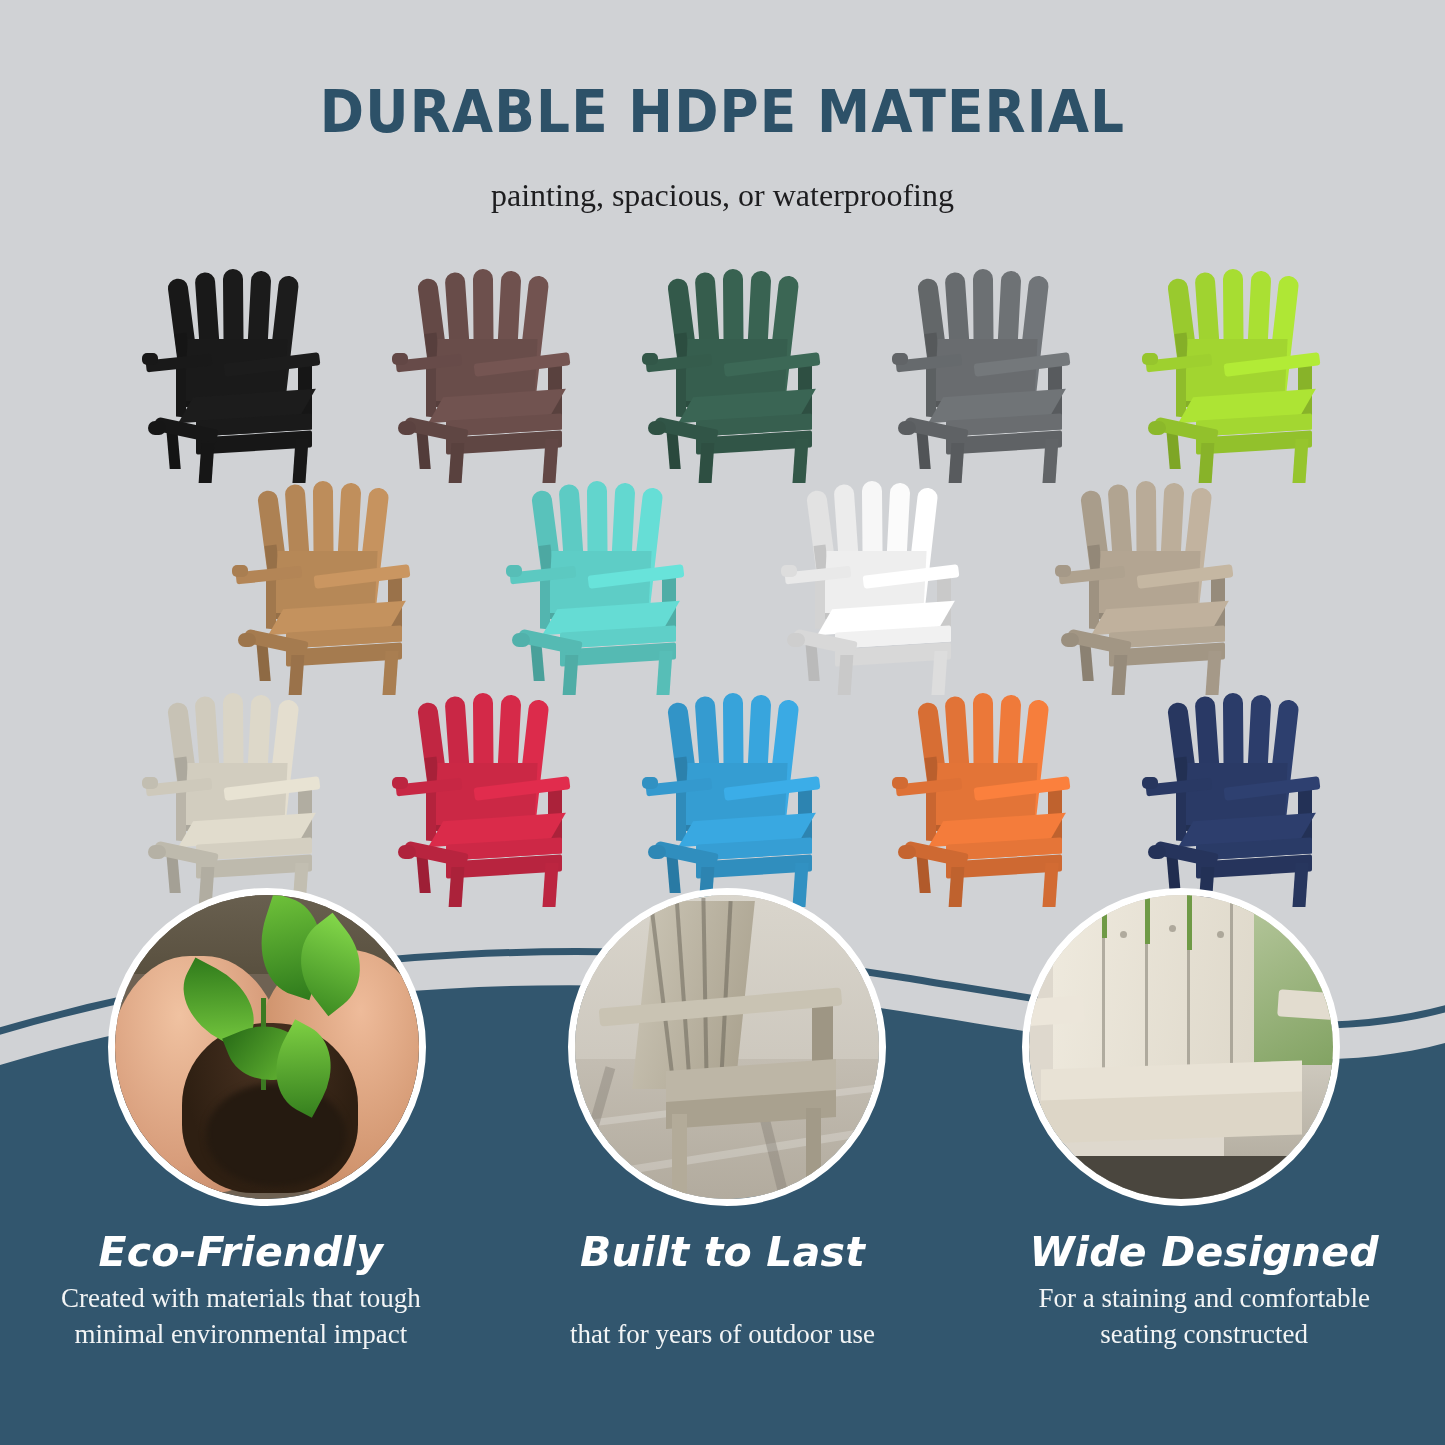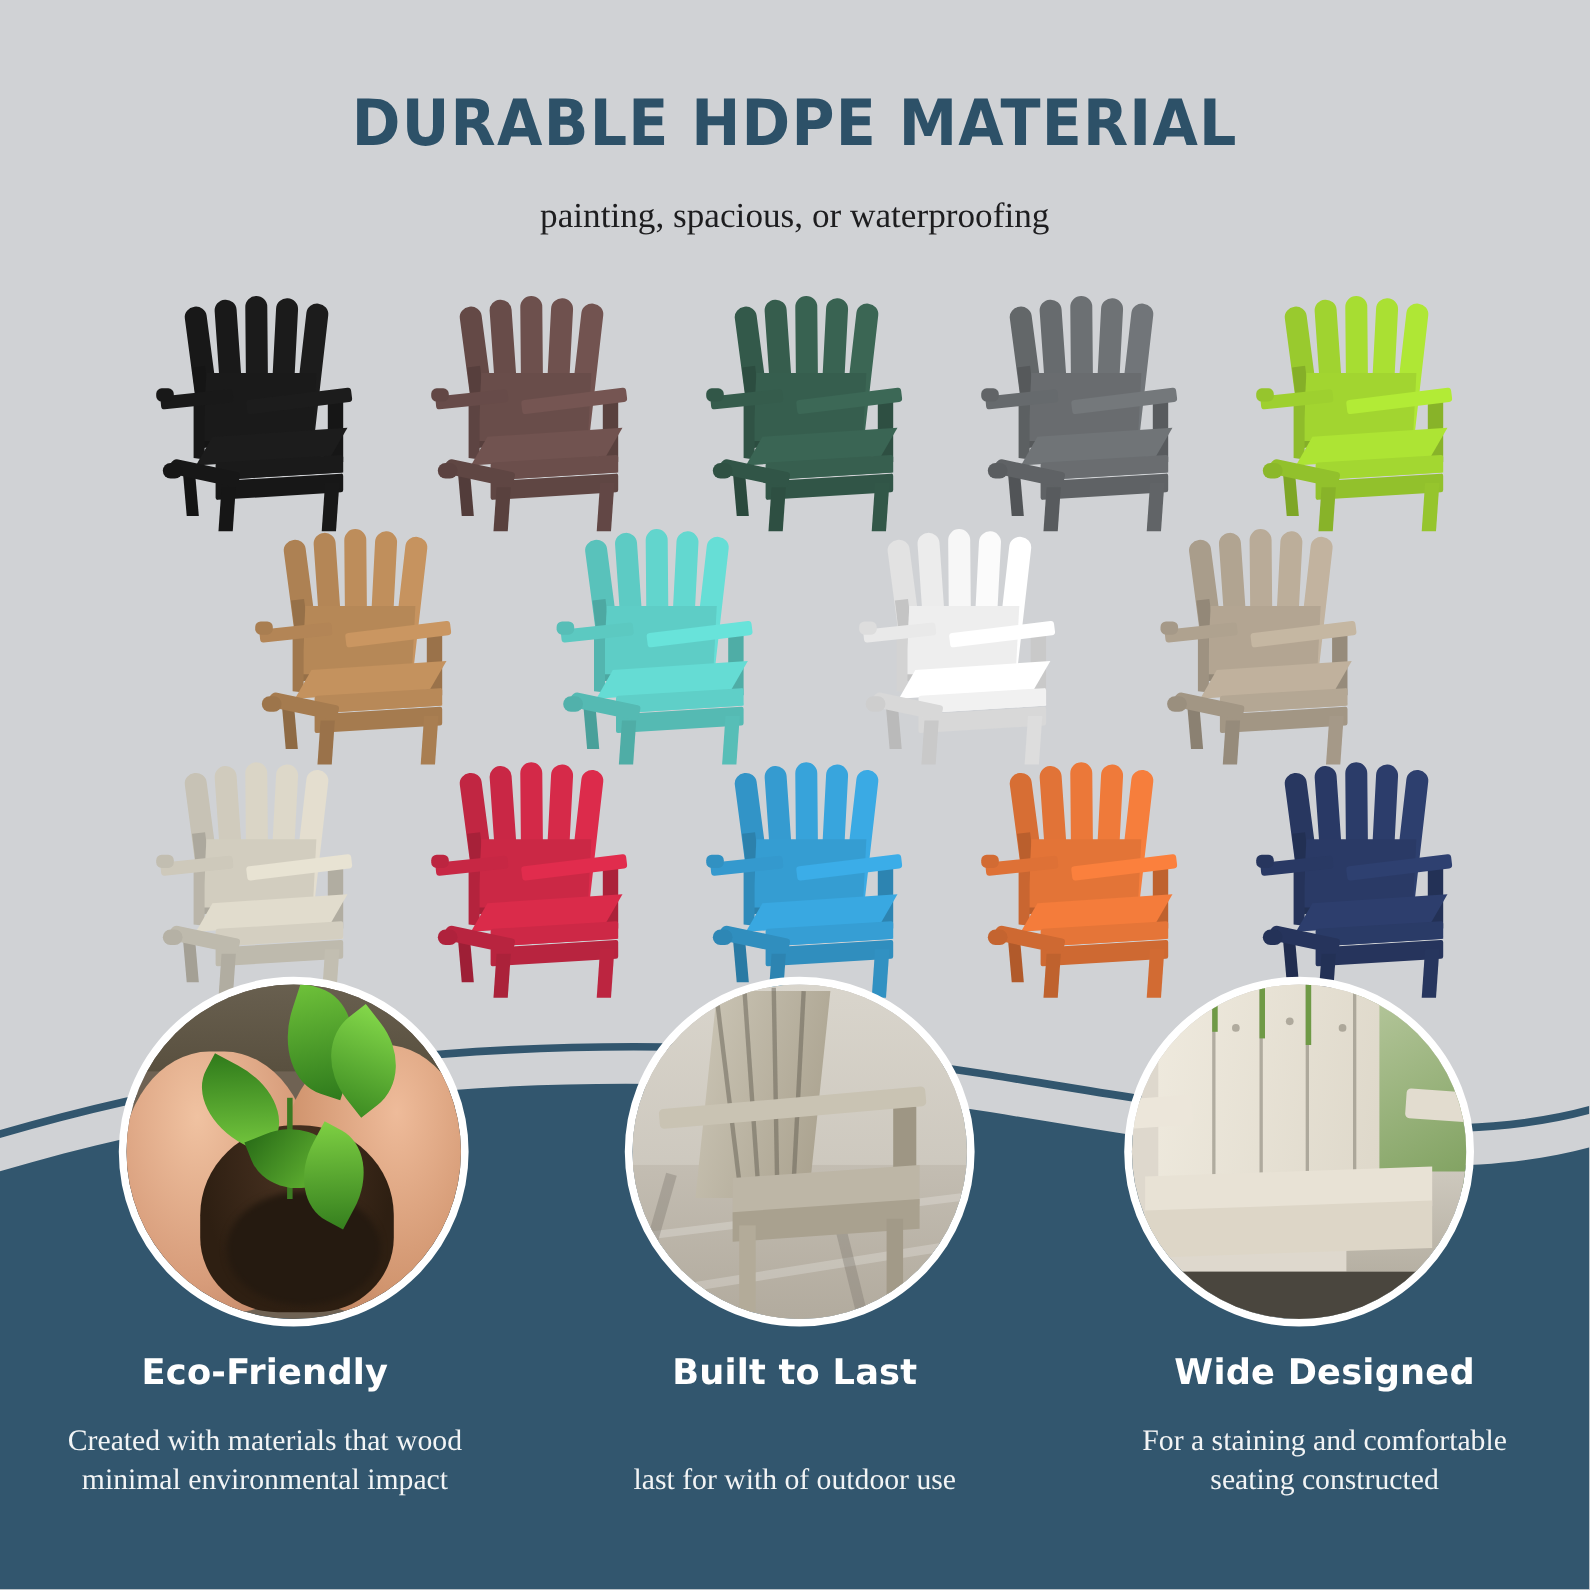--- a/index.html
+++ b/index.html
@@ -334,26 +334,27 @@
     z-index: 8;
     display: flex;
   }
   .feature {
     flex: 1 1 0;
     text-align: center;
     padding: 0 14px;
     box-sizing: border-box;
   }
   .feature h3 {
-    margin: 0 0 26px 0;
+    margin: 0 0 5px 0;
     font-family: "DejaVu Sans", sans-serif;
     font-weight: bold;
-    font-size: 32px;
+    font-size: 41px;
     color: #ffffff;
     letter-spacing: 0.2px;
+    font-style: italic;
   }
   .feature p {
     margin: 0;
     font-family: "Liberation Serif", serif;
     font-size: 27px;
     line-height: 1.32;
     color: #f2f4f5;
   }
 </style>
 </head>
@@ -769,29 +770,29 @@
         <div class="cc-shadow"></div>
       </div>
     </div>
 
   </div>
 
   <div class="features">
     <div class="feature">
       <h3>Eco-Friendly</h3>
       <p>
-        <span>Created with materials that wood</span><br>
+        <span>Created with materials that tough</span><br>
         <span>minimal environmental impact</span>
       </p>
     </div>
     <div class="feature">
       <h3>Built to Last</h3>
       <p>
         <br>
-        <span>last for with of outdoor use</span>
+        <span>that for years of outdoor use</span>
       </p>
     </div>
     <div class="feature">
       <h3>Wide Designed</h3>
       <p>
         <span>For a staining and comfortable</span><br>
         <span>seating constructed</span>
       </p>
     </div>
   </div>

